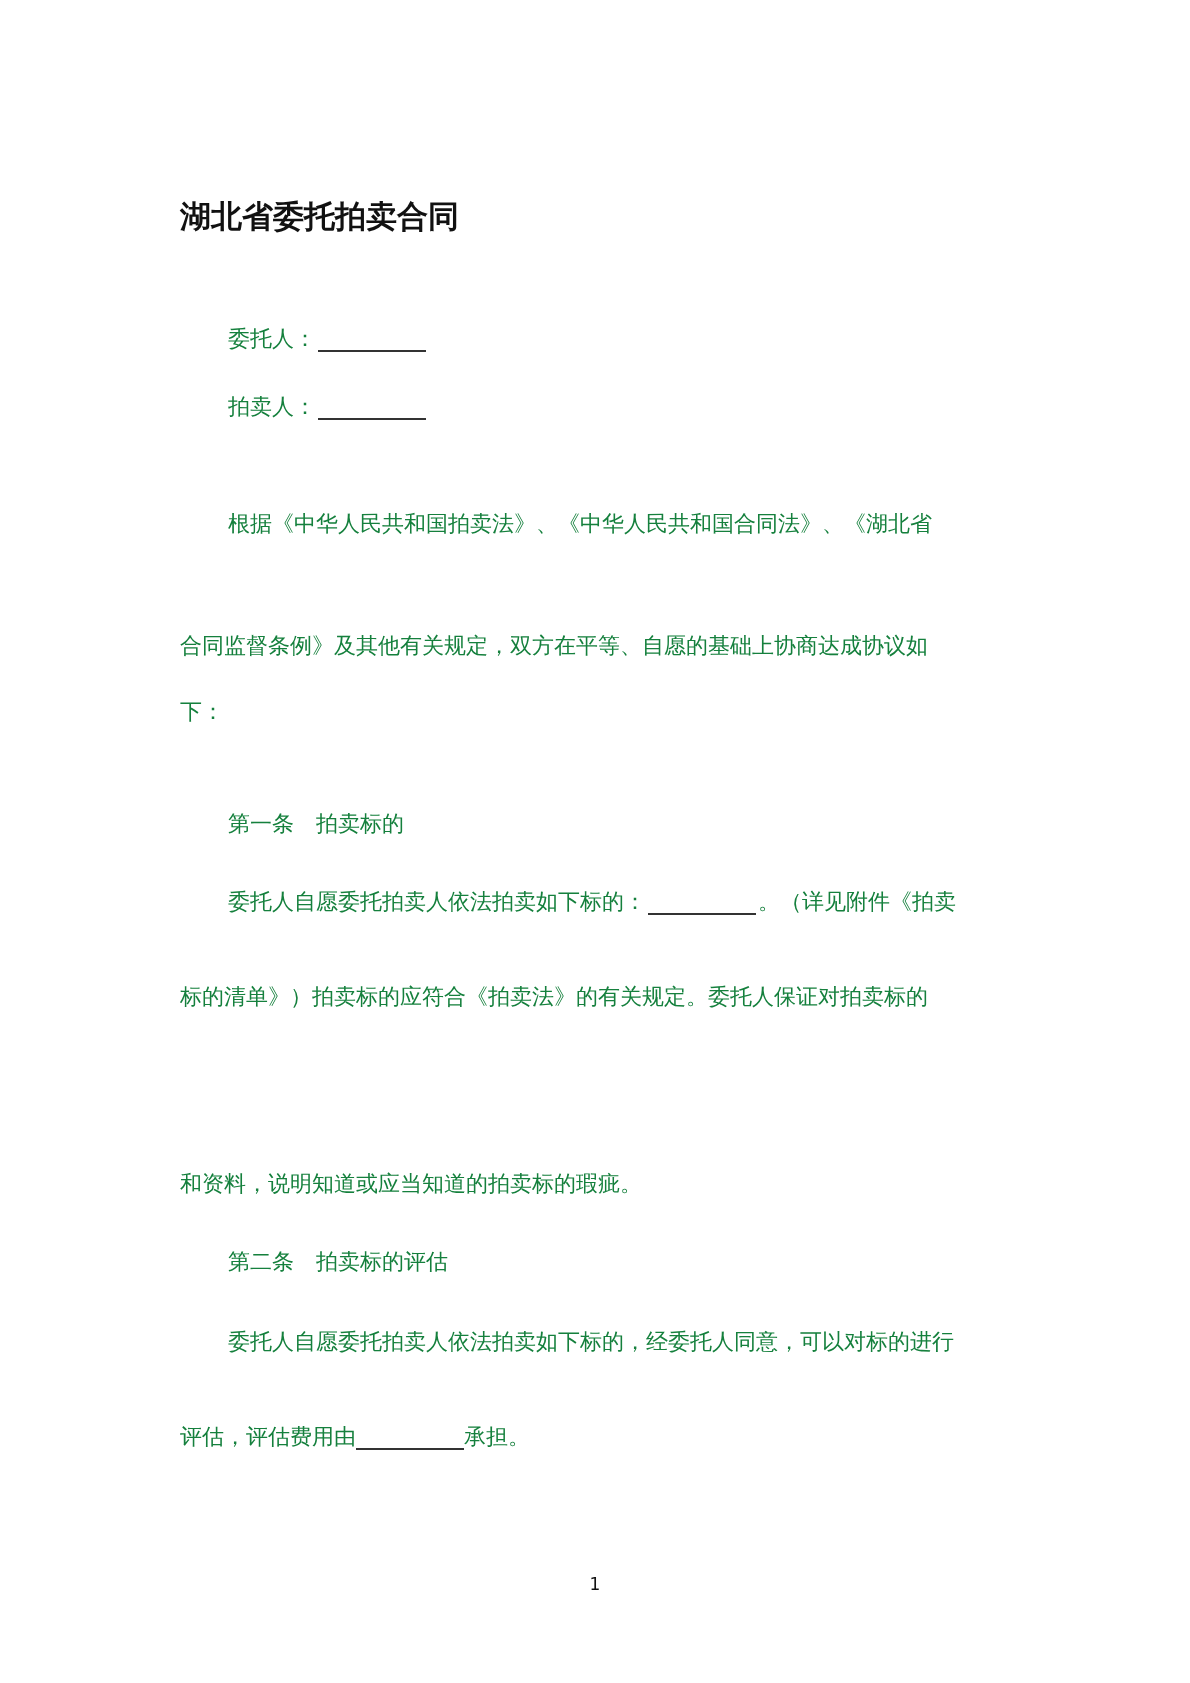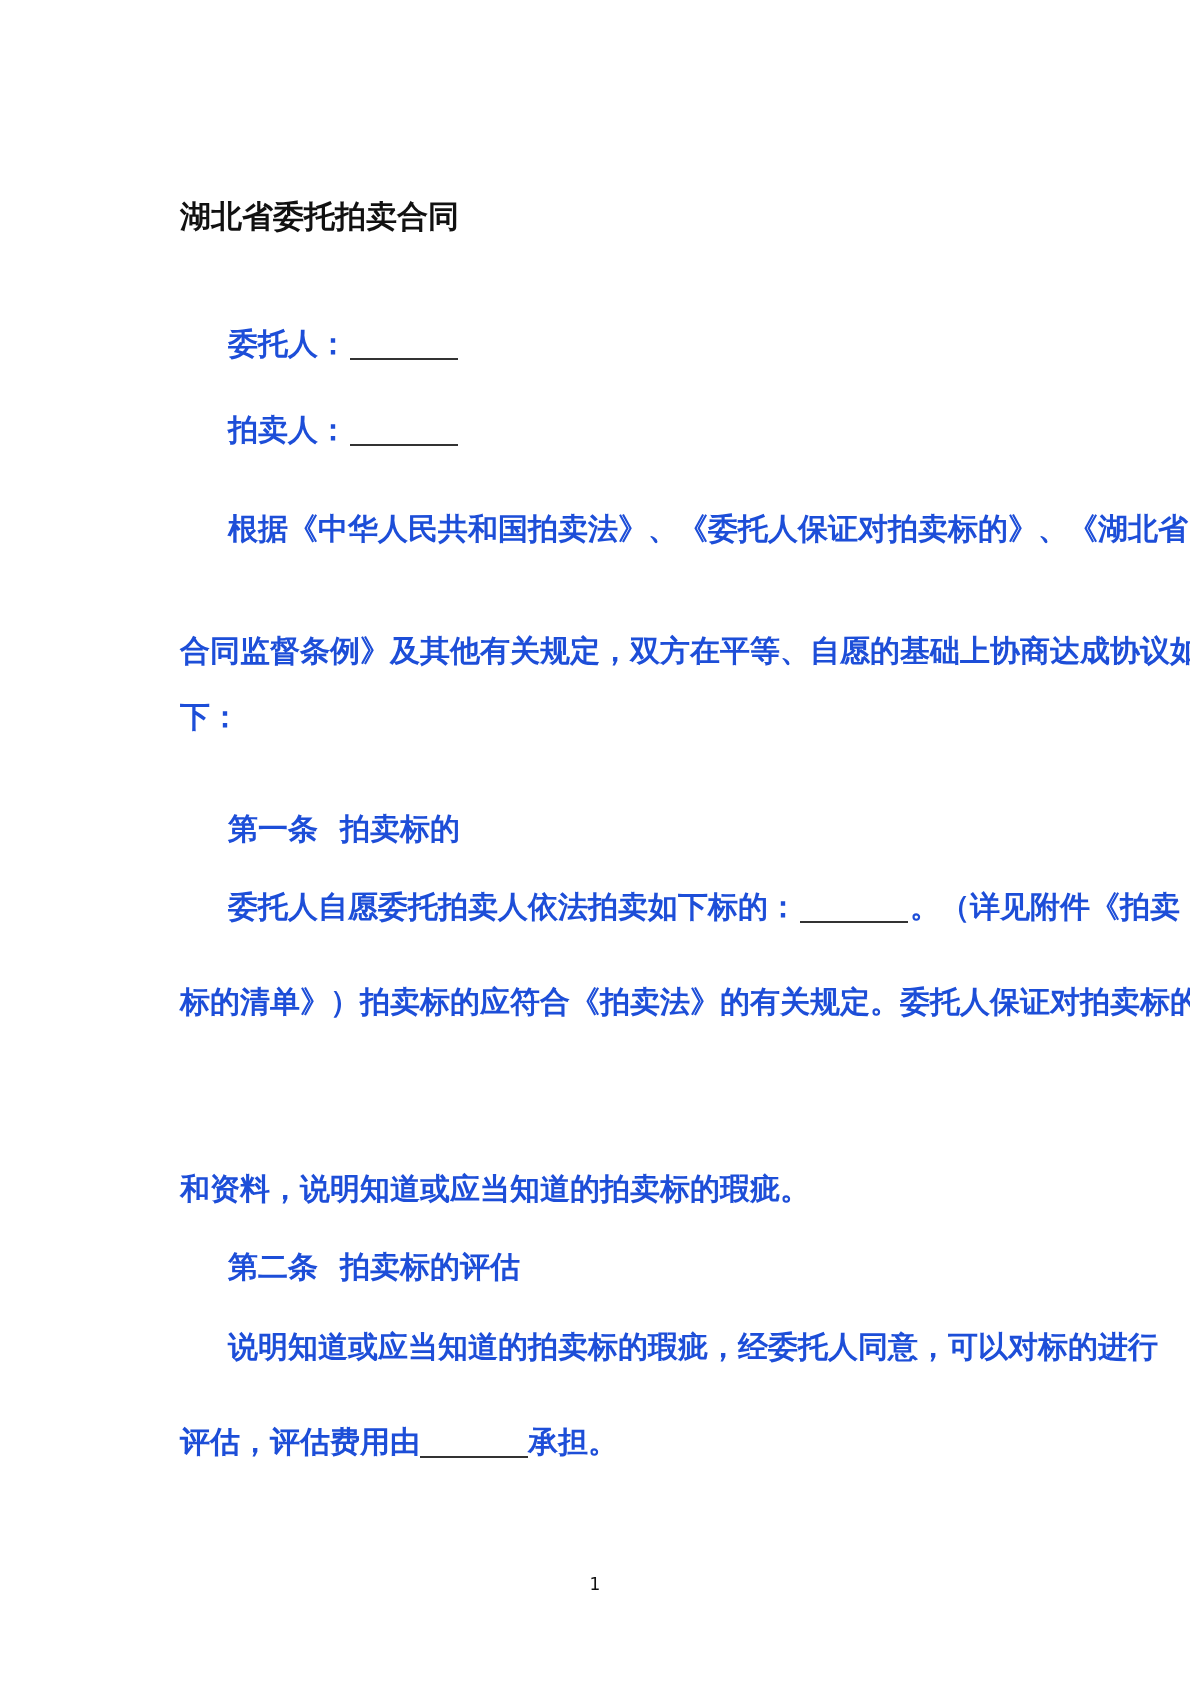--- a/index.html
+++ b/index.html
@@ -1,60 +1,60 @@
 <!DOCTYPE html>
 <html><head>
 <meta charset="utf-8">
 <style>
   html, body { margin: 0; padding: 0; background: #ffffff; }
   body { width: 1190px; height: 1683px; position: relative; overflow: hidden;
          font-family: "DejaVu Sans", "Liberation Sans", sans-serif; color: #222; }
   .page { position: absolute; left: 0; top: 0; width: 1190px; height: 1683px; background: #fff; }
   .title { position: absolute; left: 180px; top: 196px; font-size: 31px; font-weight: bold;
            color: #111; letter-spacing: 0px; white-space: nowrap; }
-  .line { position: absolute; left: 180px; font-size: 30px; color: #1d4ed8; white-space: nowrap; font-weight: bold; }
+  .line { position: absolute; left: 180px; font-size: 22px; color: #15803d; white-space: nowrap; }
   .indent { left: 228px; }
   .blank { display: inline-block; width: 108px; border-bottom: 2px solid #333; height: 22px;
            vertical-align: -6px; margin: 0 2px; }
   .gap { display: inline-block; width: 22px; }
   .pagenum { position: absolute; left: 0; width: 1190px; text-align: center; top: 1574px;
              font-size: 17px; color: #111; }
 </style>
 </head>
 <body>
 
 <div class="page">
 
   <div class="title">湖北省委托拍卖合同</div>
 
   <div class="line indent" style="top:324px;">
     <span>委托人：</span><span class="blank"></span>
   </div>
 
-  <div class="line indent" style="top:410px;">
+  <div class="line indent" style="top:392px;">
     <span>拍卖人：</span><span class="blank"></span>
   </div>
 
-  <div class="line indent" style="top:509px;">根据《中华人民共和国拍卖法》、《委托人保证对拍卖标的》、《湖北省</div>
+  <div class="line indent" style="top:509px;">根据《中华人民共和国拍卖法》、《中华人民共和国合同法》、《湖北省</div>
   <div class="line" style="top:603px;margin-top:28px;">合同监督条例》及其他有关规定，双方在平等、自愿的基础上协商达成协议如</div>
   <div class="line" style="top:697px;">下：</div>
 
   <div class="line indent" style="top:809px;">
     <span>第一条</span><span class="gap"></span><span>拍卖标的</span>
   </div>
 
   <div class="line indent" style="top:887px;">
     <span>委托人自愿委托拍卖人依法拍卖如下标的：</span><span class="blank"></span><span>。（详见附件《拍卖</span>
   </div>
   <div class="line" style="top:982px;">标的清单》）拍卖标的应符合《拍卖法》的有关规定。委托人保证对拍卖标的</div>
   <div class="line" style="top:1169px;">和资料，说明知道或应当知道的拍卖标的瑕疵。</div>
 
   <div class="line indent" style="top:1247px;text-align:right;">
     <span>第二条</span><span class="gap"></span><span>拍卖标的评估</span>
   </div>
 
-  <div class="line indent" style="top:1327px;">说明知道或应当知道的拍卖标的瑕疵，经委托人同意，可以对标的进行</div>
+  <div class="line indent" style="top:1327px;">委托人自愿委托拍卖人依法拍卖如下标的，经委托人同意，可以对标的进行</div>
   <div class="line" style="top:1422px;text-align:center;">
     <span>评估，评估费用由</span><span class="blank" style="margin:0;"></span><span>承担。</span>
   </div>
 
   <div class="pagenum">1</div>
 </div>
 
 </body></html>

